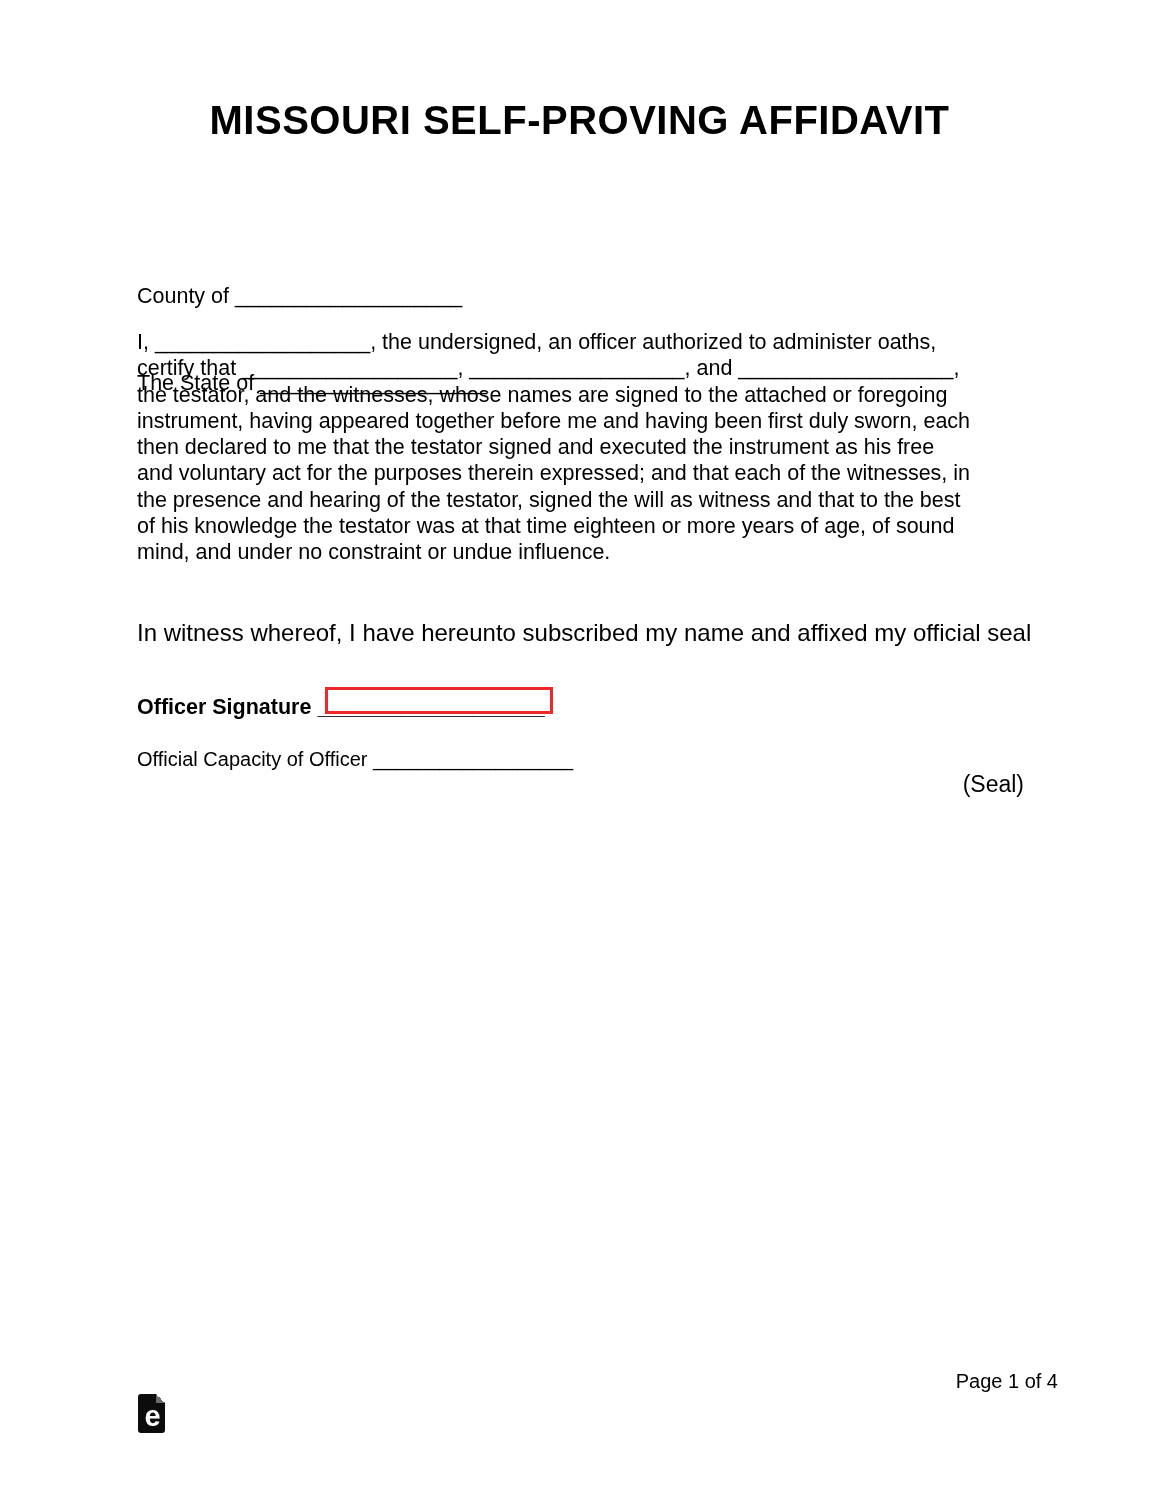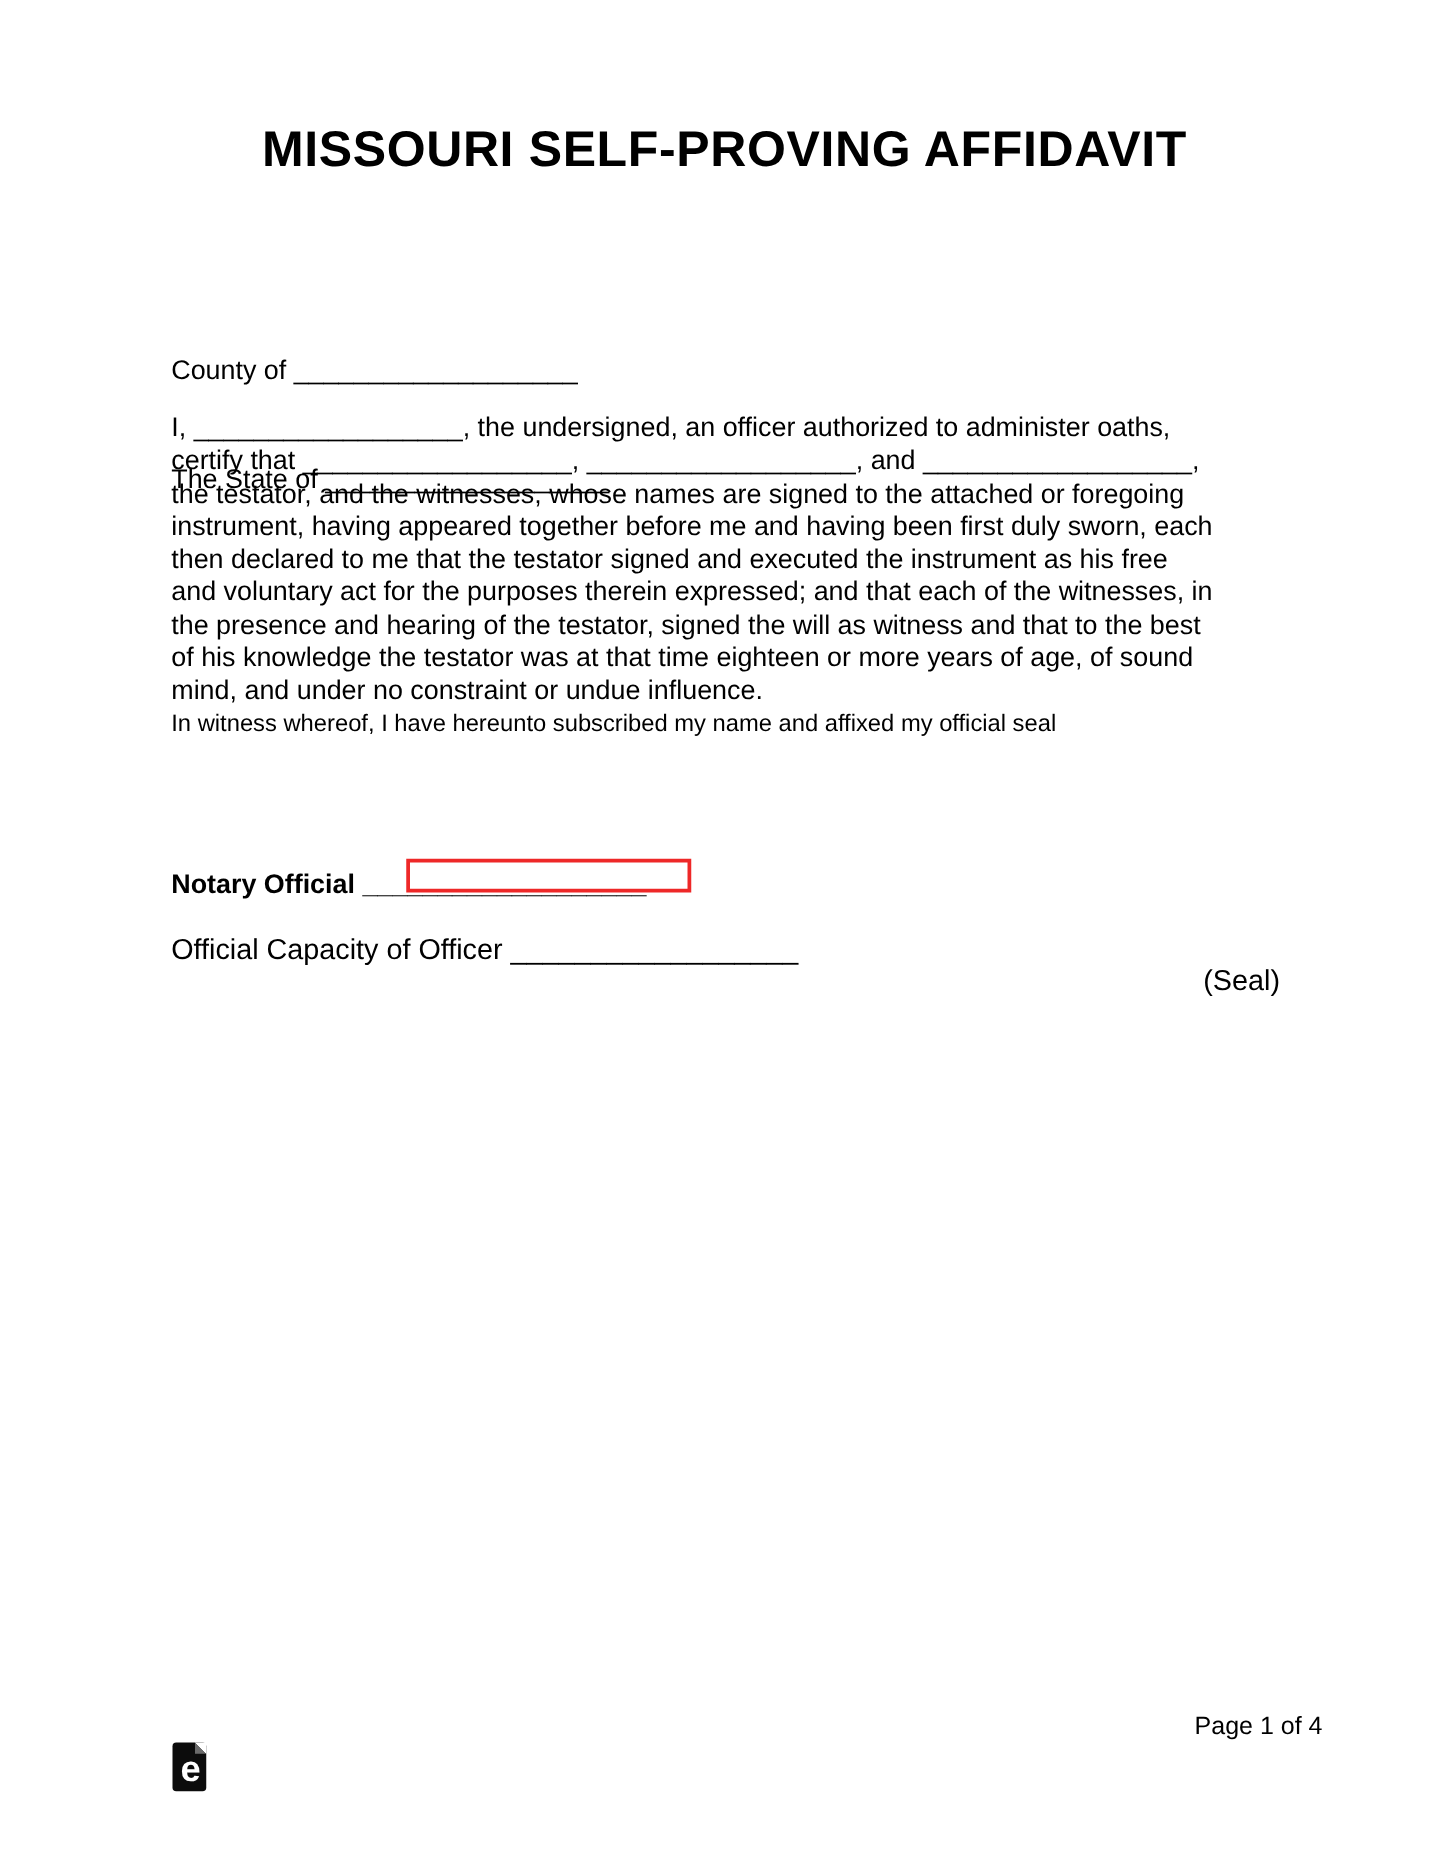--- a/index.html
+++ b/index.html
@@ -41,23 +41,23 @@
     left: 137px;
     top: 329px;
     width: 900px;
     font-size: 21.5px;
     line-height: 26.3px;
     white-space: pre;
   }
   .witness-par {
     position: absolute;
     left: 137px;
-    top: 566px;
+    top: 619px;
     width: 900px;
-    font-size: 19px;
+    font-size: 24px;
     line-height: 28px;
     white-space: pre;
   }
   .notary-row {
     position: absolute;
     left: 137px;
     top: 694px;
     font-size: 21.5px;
     line-height: 27px;
     white-space: pre;
@@ -71,21 +71,21 @@
     width: 228px;
     height: 27px;
     box-sizing: border-box;
     border: 3px solid #ee2828;
     background: transparent;
   }
   .capacity-row {
     position: absolute;
     left: 137px;
     top: 746px;
-    font-size: 23px;
+    font-size: 20px;
     line-height: 27px;
     white-space: pre;
   }
   .seal-note {
     position: absolute;
     right: 135px;
     top: 771px;
     font-size: 23px;
     line-height: 26px;
   }
@@ -137,21 +137,21 @@
 
   <div class="venue-block">
     <div>County of ___________________</div>
     <div>The State of ___________________</div>
   </div>
 
   <div class="body-par"><div>I, __________________, the undersigned, an officer authorized to administer oaths,</div><div>certify that __________________, __________________, and __________________,</div><div>the testator, and the witnesses, whose names are signed to the attached or foregoing</div><div>instrument, having appeared together before me and having been first duly sworn, each</div><div>then declared to me that the testator signed and executed the instrument as his free</div><div>and voluntary act for the purposes therein expressed; and that each of the witnesses, in</div><div>the presence and hearing of the testator, signed the will as witness and that to the best</div><div>of his knowledge the testator was at that time eighteen or more years of age, of sound</div><div>mind, and under no constraint or undue influence.</div></div>
 
   <div class="witness-par"><div>In witness whereof, I have hereunto subscribed my name and affixed my official seal</div></div>
 
-  <div class="notary-row"><span class="notary-label">Notary Official</span><span class="notary-blank"> ___________________</span></div>
+  <div class="notary-row"><span class="notary-label">Officer Signature</span><span class="notary-blank"> ___________________</span></div>
 
   <div class="highlight-box"></div>
 
   <div class="capacity-row">Official Capacity of Officer __________________</div>
 
   <div class="seal-note">(Seal)</div>
 
   <div class="page-indicator">Page 1 of 4</div>
 
   <div class="logo">

